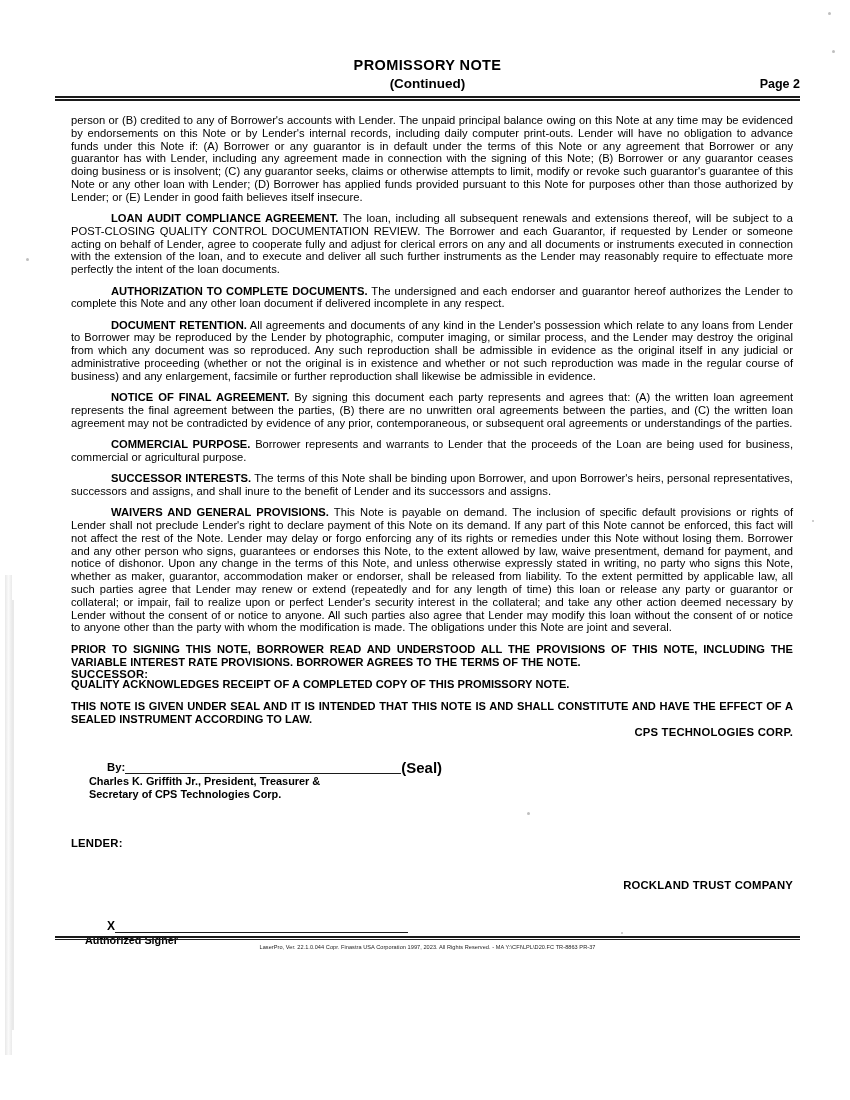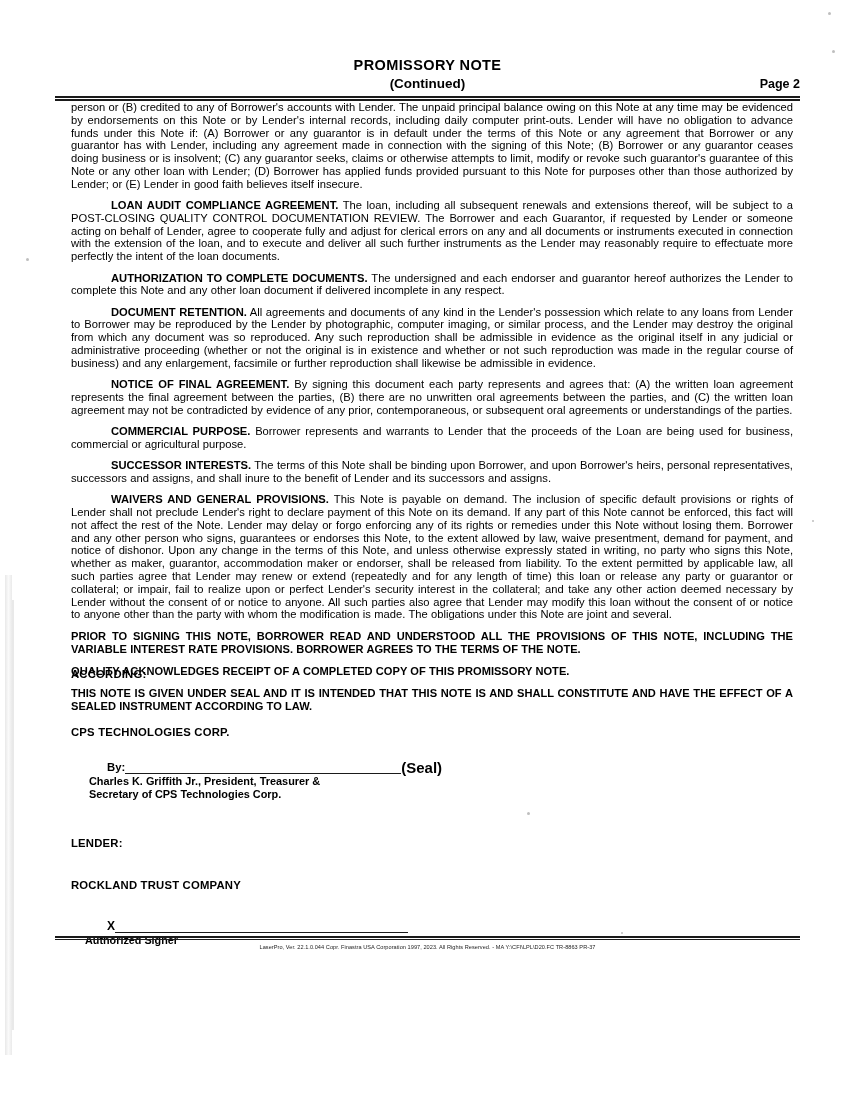--- a/index.html
+++ b/index.html
@@ -99,21 +99,21 @@
     width: 100%;
     background: #1a1a1a;
   }
   .rule-top::before { top: 0; height: 2px; }
   .rule-top::after  { top: 3px; height: 1.5px; }
 
   
   .body-area {
     position: absolute;
     left: 71px;
-    top: 101px;
+    top: 114px;
     width: 722px;
   }
   p.para {
     margin: 0 0 8.5px 0;
     font-size: 11.2px;
     line-height: 12.8px;
     text-align: justify;
     text-justify: inter-word;
     word-spacing: .2px;
   }
@@ -138,20 +138,21 @@
   }
   .sig-label {
     font-weight: bold;
     font-size: 11.3px;
     letter-spacing: .2px;
   }
   .sig-entity {
     font-weight: bold;
     font-size: 11.3px;
     letter-spacing: .2px;
+    text-align: right;
   }
   .spacer-36 { height: 36px; }
   .spacer-27 { height: 27px; }
   .spacer-21 { height: 21px; }
   .spacer-46 { height: 46px; }
   .spacer-30 { height: 30px; }
 
   .sig-line-row {
     display: flex;
     align-items: flex-end;
@@ -287,21 +288,21 @@
       <span class="lead">WAIVERS AND GENERAL PROVISIONS.</span><span>  This Note is payable on demand.  The inclusion of specific default provisions or rights of Lender shall not preclude Lender's right to declare payment of this Note on its demand.  If any part of this Note cannot be enforced, this fact will not affect the rest of the Note.  Lender may delay or forgo enforcing any of its rights or remedies under this Note without losing them.  Borrower and any other person who signs, guarantees or endorses this Note, to the extent allowed by law, waive presentment, demand for payment, and notice of dishonor.  Upon any change in the terms of this Note, and unless otherwise expressly stated in writing, no party who signs this Note, whether as maker, guarantor, accommodation maker or endorser, shall be released from liability.  To the extent permitted by applicable law, all such parties agree that Lender may renew or extend (repeatedly and for any length of time) this loan or release any party or guarantor or collateral; or impair, fail to realize upon or perfect Lender's security interest in the collateral; and take any other action deemed necessary by Lender without the consent of or notice to anyone.  All such parties also agree that Lender may modify this loan without the consent of or notice to anyone other than the party with whom the modification is made.  The obligations under this Note are joint and several.</span>
     </p>
 
     <p class="para bold-all">PRIOR TO SIGNING THIS NOTE, BORROWER READ AND UNDERSTOOD ALL THE PROVISIONS OF THIS NOTE, INCLUDING THE VARIABLE INTEREST RATE PROVISIONS.  BORROWER AGREES TO THE TERMS OF THE NOTE.</p>
     <p class="para bold-all">QUALITY ACKNOWLEDGES RECEIPT OF A COMPLETED COPY OF THIS PROMISSORY NOTE.</p>
     <p class="para bold-all">THIS NOTE IS GIVEN UNDER SEAL AND IT IS INTENDED THAT THIS NOTE IS AND SHALL CONSTITUTE AND HAVE THE EFFECT OF A SEALED INSTRUMENT ACCORDING TO LAW.</p>
   </div>
 
   <div class="sig-area">
 
-    <div class="sig-label">ACCORDING:</div>
+    <div class="sig-label">SUCCESSOR:</div>
     <div class="spacer-46"></div>
     <div class="sig-entity">CPS TECHNOLOGIES CORP.</div>
     <div class="spacer-21"></div>
 
     <div class="sig-line-row">
       <span class="by-label">By:</span>
       <span class="underline-fill w-by"></span>
       <span class="seal">(Seal)</span>
     </div>
     <div class="sig-name">

